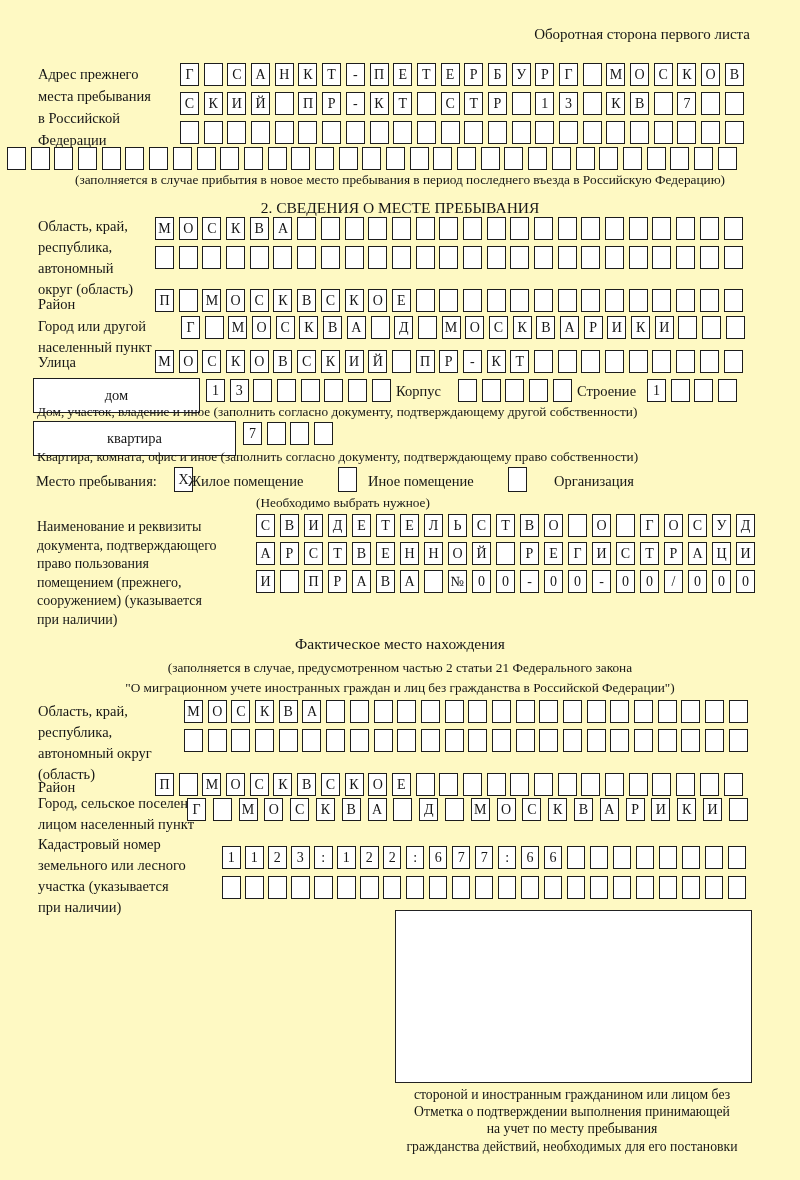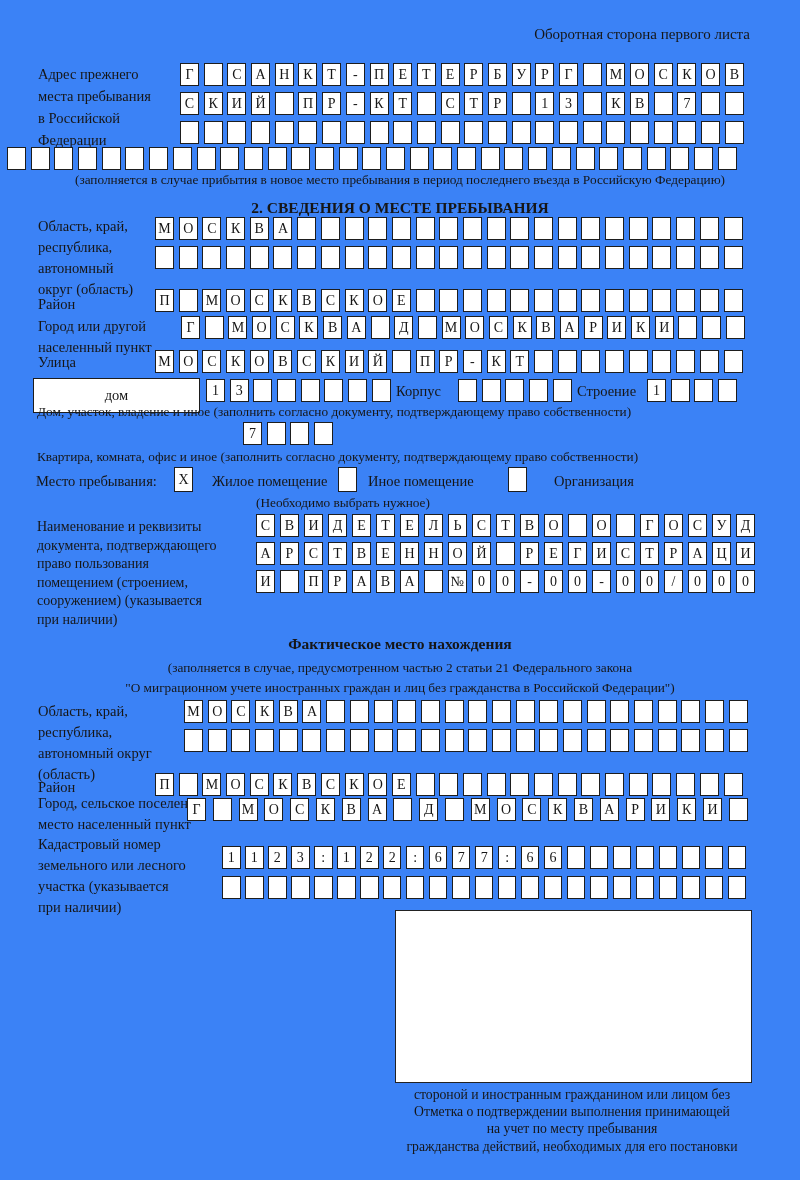--- a/index.html
+++ b/index.html
@@ -1,28 +1,28 @@
 <!DOCTYPE html>
 <html><head>
 <meta charset="utf-8">
 <style>
   * { margin:0; padding:0; box-sizing:border-box; }
   html,body { background:#ffffff; }
   .page {
     position:relative; width:800px; height:1180px; margin:0 auto;
-    background:#3b82f6; color:#161616; overflow:hidden;
+    background:#fef9c3; color:#161616; overflow:hidden;
     font-family:"Liberation Serif","DejaVu Serif",serif;
   }
   .abs { position:absolute; }
   .lbl { font-size:14.5px; line-height:21px; white-space:nowrap; }
   .lbl22 .line { line-height:22px; }
   .lbl-doc { font-size:14px; line-height:18.6px; white-space:nowrap; }
   .note { font-size:13.3px; white-space:nowrap; }
   .center { left:0; width:800px; text-align:center; }
-  .title { font-size:15.5px; font-weight:bold; }
+  .title { font-size:15.5px; font-weight:normal; }
   .hdr { font-size:15px; }
   .cellrow { position:absolute; display:flex; gap:4.7px; }
   .cell {
     flex:0 0 19px; width:19px; height:23px;
     border:1.6px solid #1d1d1d; background:#fff;
     display:flex; align-items:center; justify-content:center;
     font-size:14px; line-height:1; padding-top:1px;
   }
   .row-doc { gap:5px; }
   .row-wide { gap:6.8px; }
@@ -338,44 +338,45 @@
       <span class="cell"></span>
       <span class="cell"></span>
     </div>
   <div class="abs lbl" style="left:577px; top:381px;">Строение</div>
   <div class="cellrow" style="left:647px; top:379px;">
       <span class="cell">1</span>
       <span class="cell"></span>
       <span class="cell"></span>
       <span class="cell"></span>
     </div>
-  <div class="abs note" style="left:37px; top:404px;">Дом, участок, владение и иное (заполнить согласно документу, подтверждающему право собственности)</div>
-
+  <div class="abs note" style="left:37px; top:404px;">Дом, участок, владение и иное (заполнить согласно документу, подтверждающему другой собственности)</div>
+
+  <div class="boxfield" style="left:33px; top:421px; width:203px;">квартира</div>
   <div class="cellrow" style="left:243px; top:422px;">
       <span class="cell">7</span>
       <span class="cell"></span>
       <span class="cell"></span>
       <span class="cell"></span>
     </div>
   <div class="abs note" style="left:37px; top:449px;">Квартира, комната, офис и иное (заполнить согласно документу, подтверждающему право собственности)</div>
 
   <div class="abs lbl" style="left:36px; top:471px;">Место пребывания:</div>
   <div class="chk" style="left:174px; top:467px;">X</div>
-  <div class="abs lbl" style="left:212px; top:471px;text-align:center;">Жилое помещение</div>
+  <div class="abs lbl" style="left:188px; top:471px;text-align:center;">Жилое помещение</div>
   <div class="chk" style="left:338px; top:467px;"></div>
   <div class="abs lbl" style="left:368px; top:471px;">Иное помещение</div>
   <div class="chk" style="left:508px; top:467px;"></div>
   <div class="abs lbl" style="left:554px; top:471px;">Организация</div>
   <div class="abs note" style="left:256px; top:495px;">(Необходимо выбрать нужное)</div>
 
   <div class="abs lbl-doc" style="left:37px; top:518px;">
     <div>Наименование и реквизиты</div>
     <div>документа, подтверждающего</div>
     <div>право пользования</div>
-    <div>помещением (строением,</div>
+    <div>помещением (прежнего,</div>
     <div>сооружением) (указывается</div>
     <div>при наличии)</div>
   </div>
   <div class="cellrow row-doc" style="left:256px; top:514px;">
       <span class="cell">С</span>
       <span class="cell">В</span>
       <span class="cell">И</span>
       <span class="cell">Д</span>
       <span class="cell">Е</span>
       <span class="cell">Т</span>
@@ -529,21 +530,21 @@
       <span class="cell"></span>
       <span class="cell"></span>
       <span class="cell"></span>
       <span class="cell"></span>
       <span class="cell"></span>
       <span class="cell"></span>
     </div>
 
   <div class="abs lbl" style="left:38px; top:793px;">
     <div>Город, сельское поселение,</div>
-    <div>место населенный пункт</div>
+    <div>лицом населенный пункт</div>
   </div>
   <div class="cellrow row-wide" style="left:187px; top:798px;">
       <span class="cell">Г</span>
       <span class="cell"></span>
       <span class="cell">М</span>
       <span class="cell">О</span>
       <span class="cell">С</span>
       <span class="cell">К</span>
       <span class="cell">В</span>
       <span class="cell">А</span>

